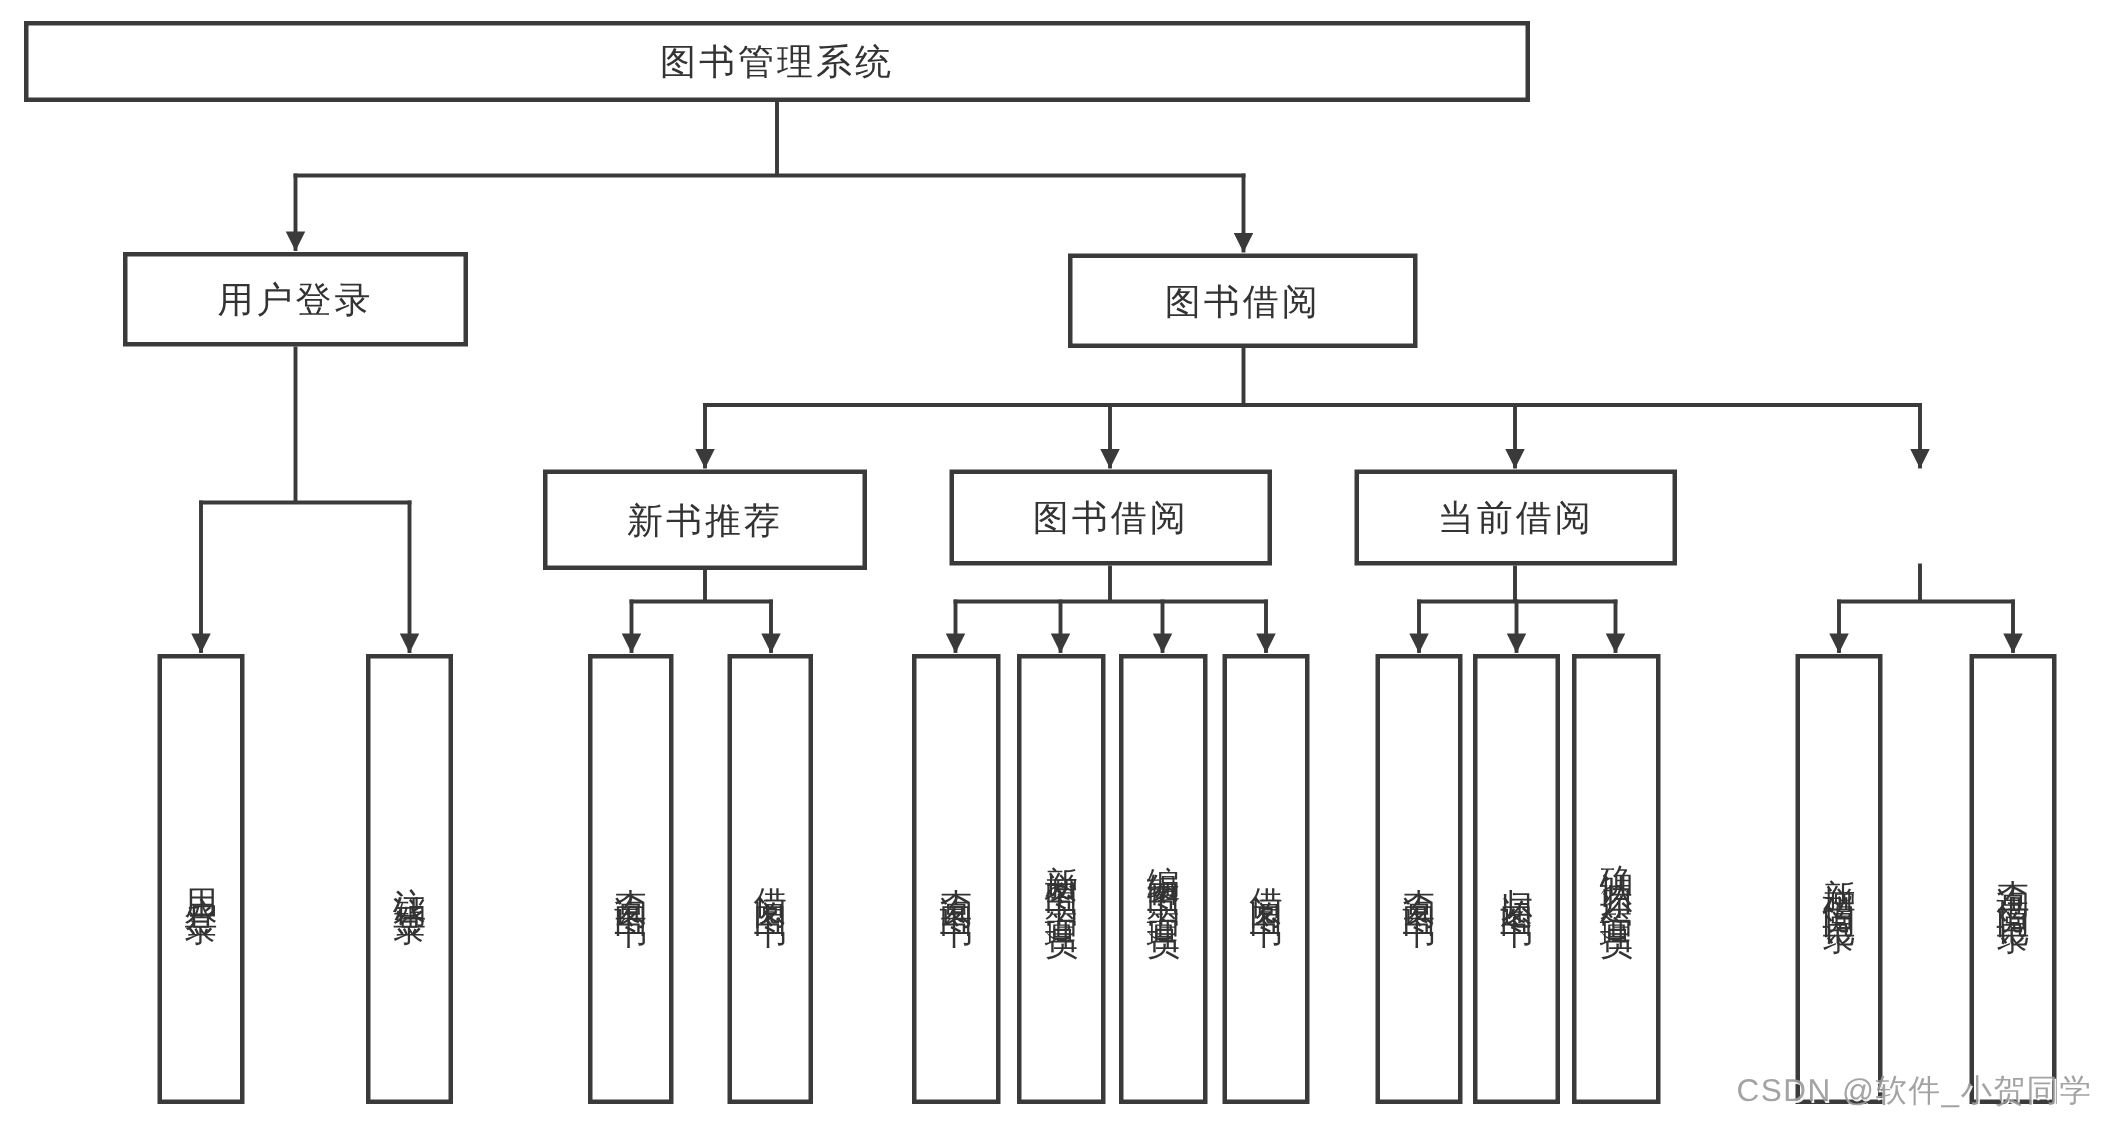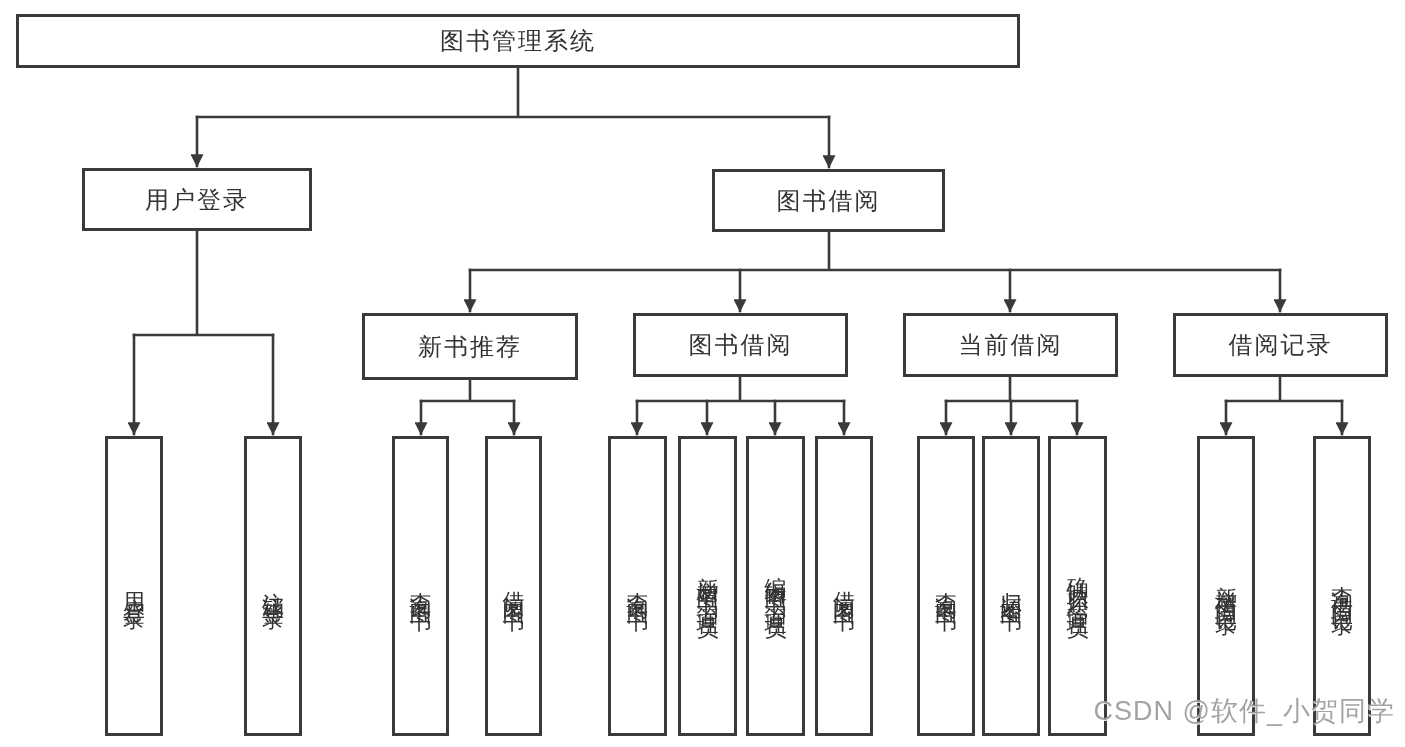--- a/index.html
+++ b/index.html
@@ -51,22 +51,22 @@
     writing-mode:vertical-rl;
     text-orientation:mixed;
     font-size:22px;
     letter-spacing:6px;
     line-height:1;
     white-space:nowrap;
   }
   .watermark{
     position:absolute;
     right:10px;
-    bottom:18px;
-    font-size:27px;
+    bottom:6px;
+    font-size:21px;
     color:var(--watermark);
     opacity:.92;
     letter-spacing:1px;
     white-space:nowrap;
     text-shadow:1px 1px 0 #ffffff;
     z-index:5;
   }
 </style>
 </head>
 <body>
@@ -129,23 +129,20 @@
 
   <div class="box" style="left:362px;top:313px;width:216px;height:67px">
     <span class="h-label">新书推荐</span>
   </div>
   <div class="box" style="left:903px;top:313px;width:215px;height:64px">
     <span class="h-label">当前借阅</span>
   </div>
   <div class="box" style="left:633px;top:313px;width:215px;height:64px">
     <span class="h-label">图书借阅</span>
   </div>
-  <div class="box" style="left:1173px;top:313px;width:215px;height:64px">
-    <span class="h-label">借阅记录</span>
-  </div>
 
   <div class="box" style="left:105px;top:436px;width:58px;height:300px">
     <span class="v-label">用户登录</span>
   </div>
   <div class="box" style="left:244px;top:436px;width:58px;height:300px">
     <span class="v-label">注销登录</span>
   </div>
 
   <div class="box" style="left:392px;top:436px;width:57px;height:300px">
     <span class="v-label">查询图书</span>

